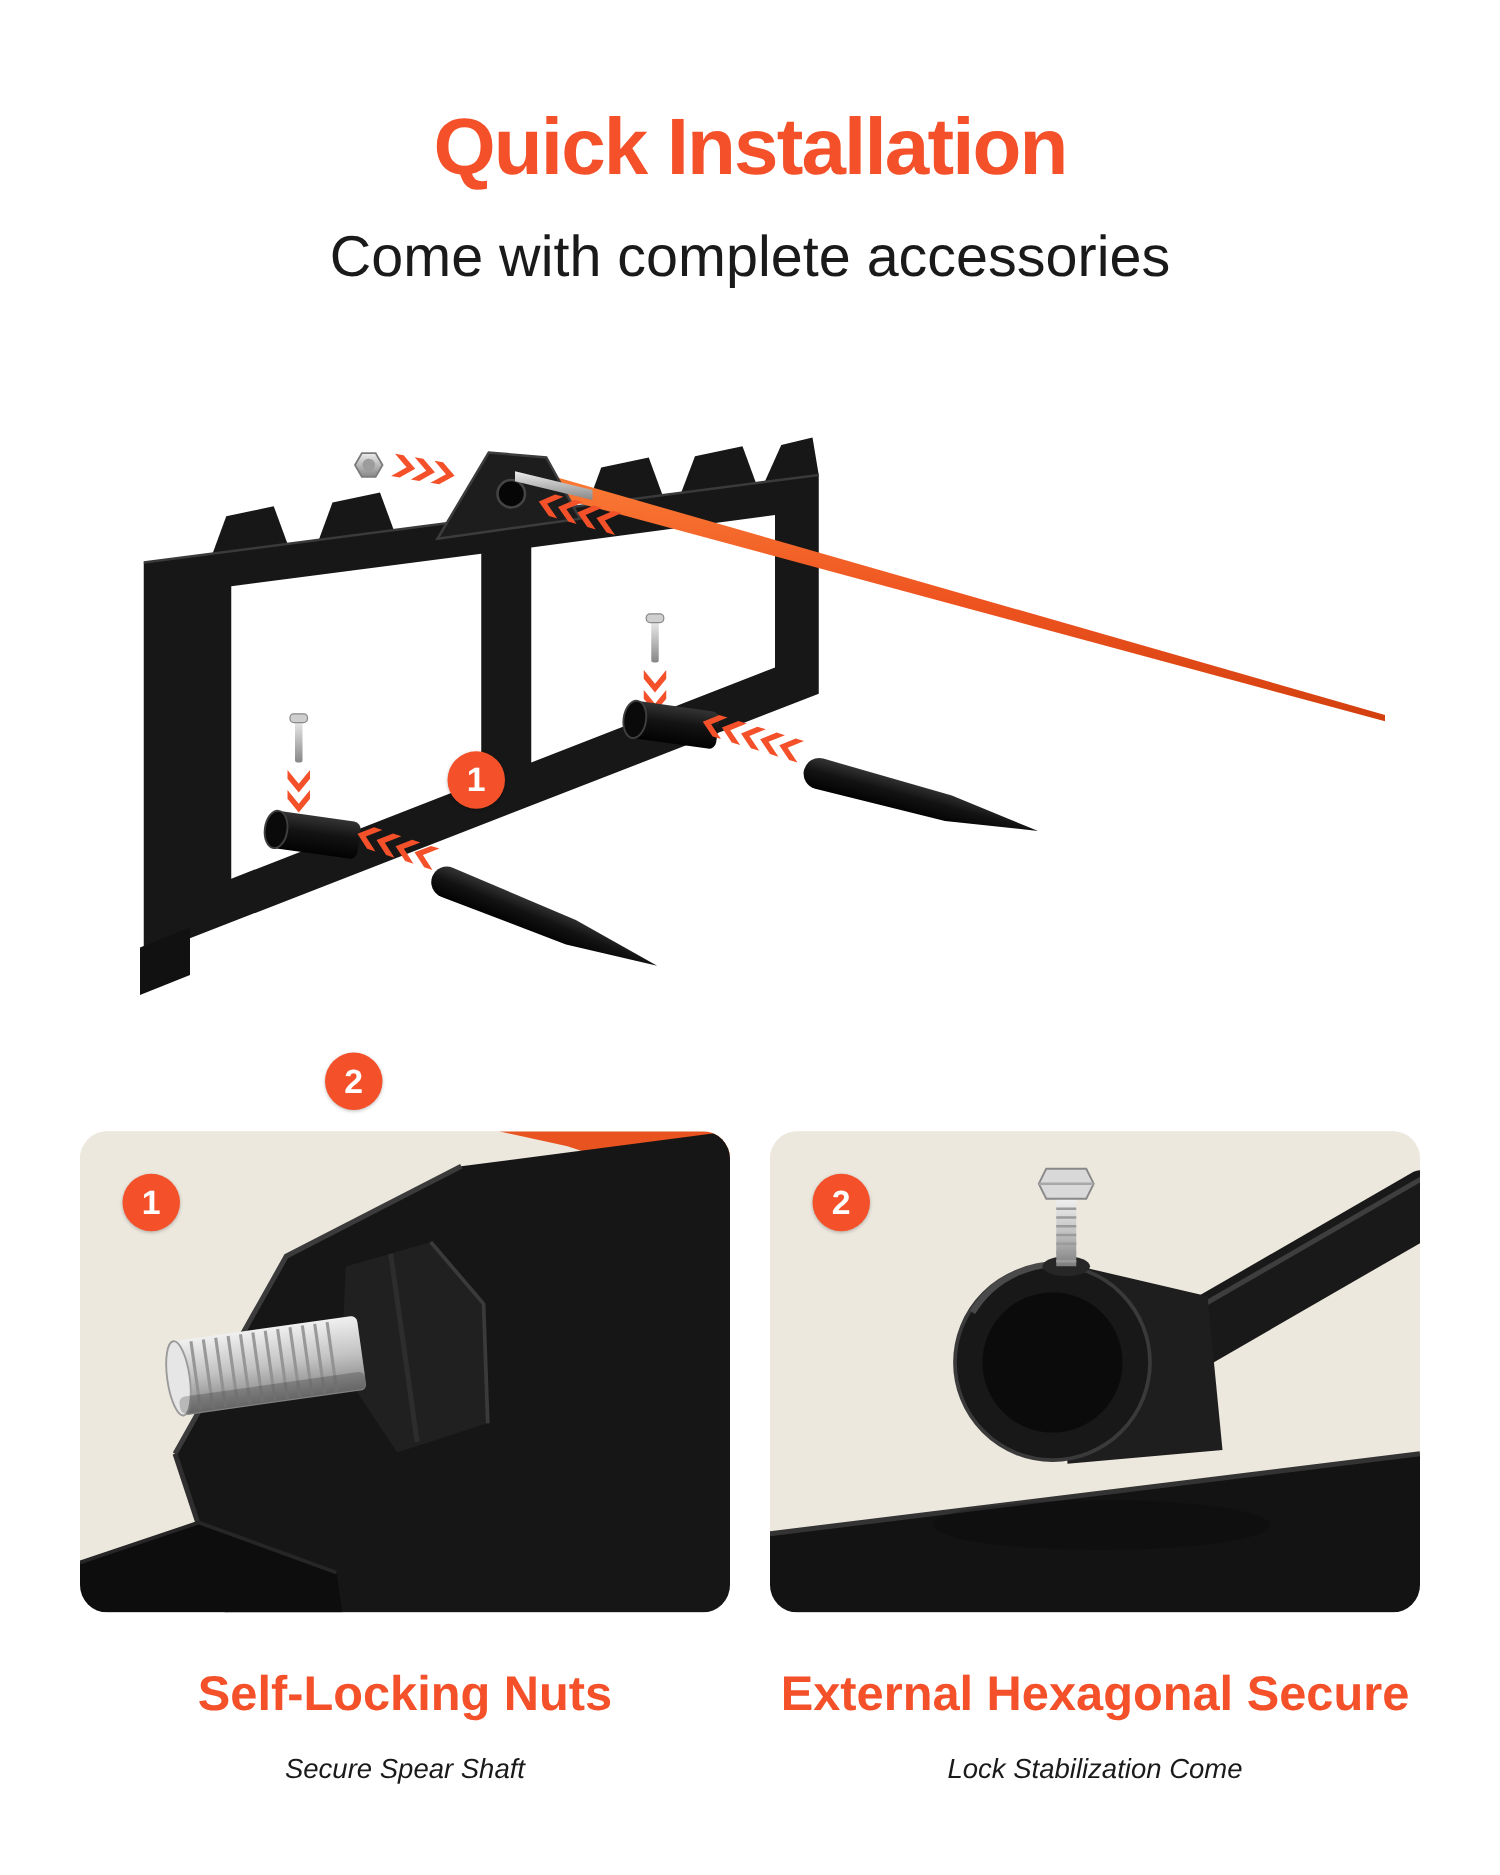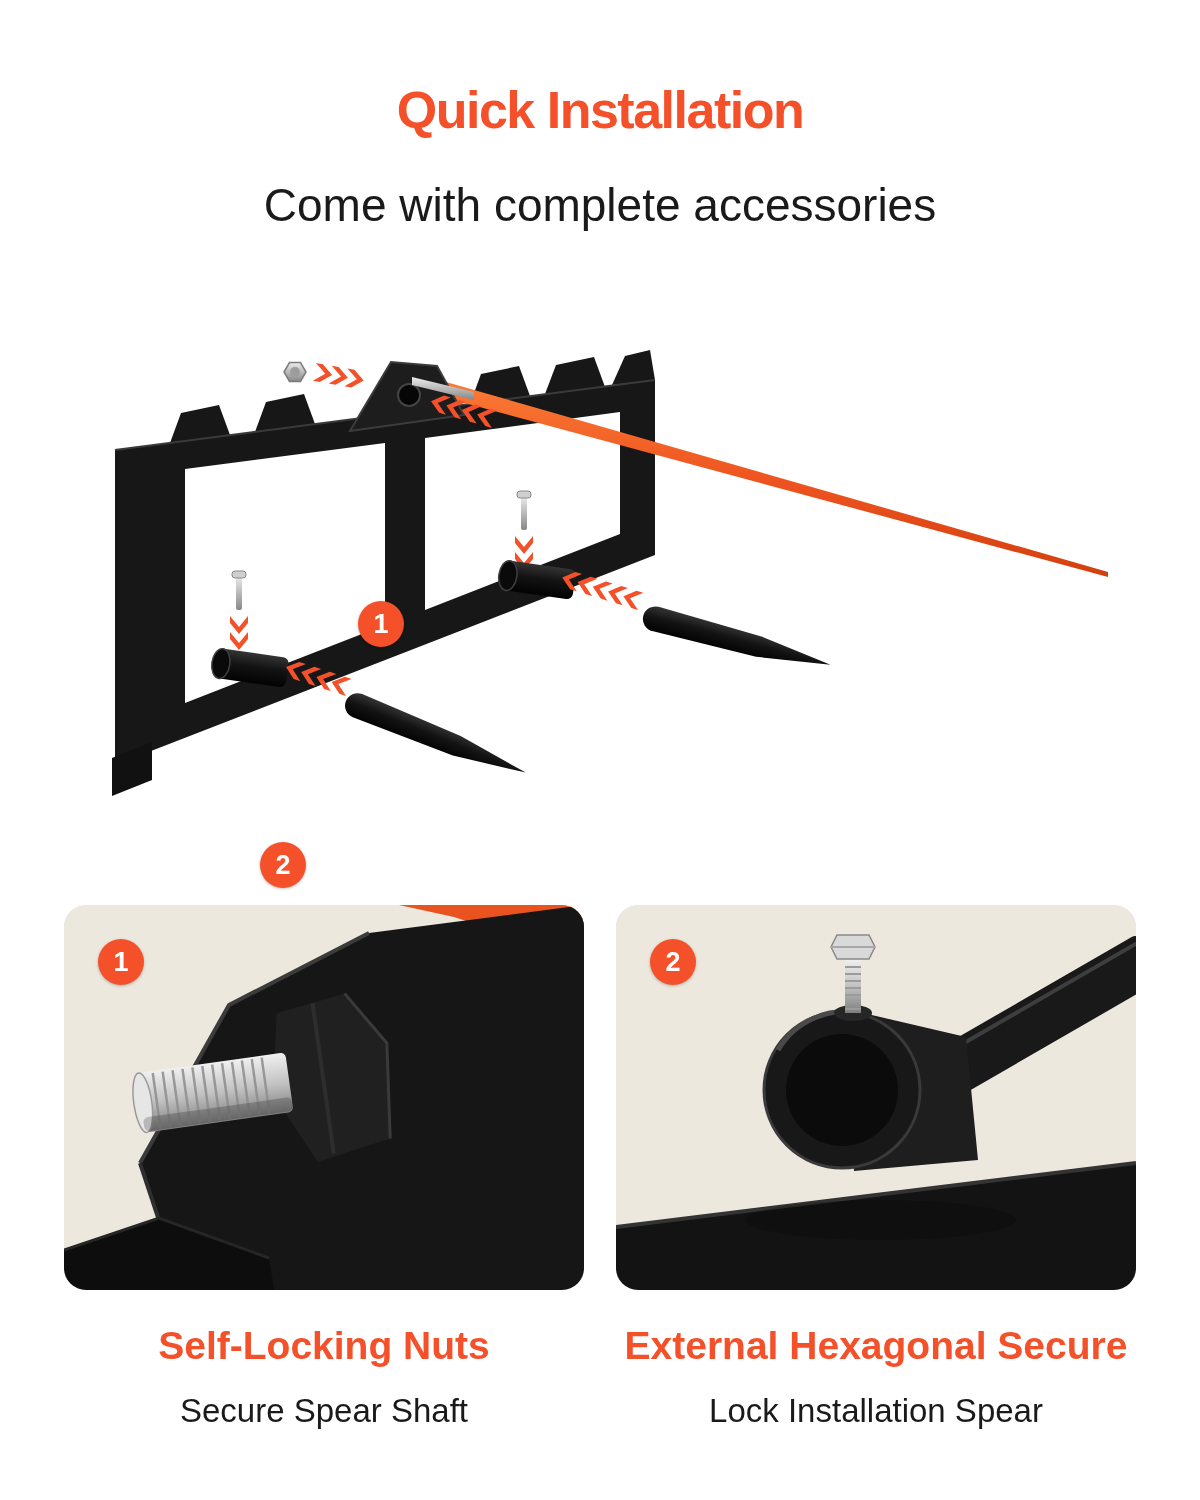--- a/index.html
+++ b/index.html
@@ -9,42 +9,42 @@
     --spear-orange:#EE5420;
     --text-dark:#1A1A1A;
     --page-bg:#FFFFFF;
   }
   *{margin:0;padding:0;box-sizing:border-box;}
   html,body{background:#fff;}
   body{width:1200px;height:1500px;font-family:"Liberation Sans",sans-serif;}
   .page{position:relative;width:1200px;height:1500px;background:var(--page-bg);overflow:hidden;}
 
   .title{position:absolute;top:80px;left:0;width:100%;text-align:center;
-         font-size:52px;font-weight:800;color:var(--accent);letter-spacing:-1.5px;}
+         font-size:64px;font-weight:800;color:var(--accent);letter-spacing:-1.5px;}
   .subtitle{position:absolute;top:178px;left:0;width:100%;text-align:center;
          font-size:46px;color:var(--text-dark);}
 
   .illustration{position:absolute;top:260px;left:0;width:1200px;height:620px;}
   .illustration svg{position:absolute;left:0;top:0;width:1200px;height:620px;}
 
   .badge{position:absolute;width:46px;height:46px;border-radius:50%;
          background:var(--accent);color:#fff;display:flex;align-items:center;justify-content:center;
          font-size:27px;font-weight:700;box-shadow:0 1px 3px rgba(0,0,0,.25);}
   .badge-1{left:358px;top:341px;}
   .badge-2{left:260px;top:582px;}
 
   .feature{position:absolute;top:905px;width:520px;display:flex;flex-direction:column;align-items:center;}
   .feature-1{left:64px;}
   .feature-2{left:616px;}
   .photo{position:relative;width:520px;height:385px;border-radius:22px;
          background:var(--panel-bg);overflow:hidden;}
   .photo svg{position:absolute;left:0;top:0;width:520px;height:385px;}
   .photo-badge{left:34px;top:34px;}
-  .feature-title{margin-top:34px;font-size:39px;font-weight:800;color:var(--accent);text-align:center;}
-  .feature-desc{margin-top:24px;font-size:33px;color:var(--text-dark);}
+  .feature-title{margin-top:44px;font-size:39px;font-weight:800;color:var(--accent);text-align:center;}
+  .feature-desc{margin-top:24px;font-size:22px;color:var(--text-dark);font-style:italic;}
 
   .chev{fill:var(--accent);}
 </style>
 </head>
 <body>
 
 <div class="page">
 
   <h1 class="title">Quick Installation</h1>
   <p class="subtitle">Come with complete accessories</p>
@@ -256,16 +256,16 @@
           </g>
           <polygon points="221,30 253,30 259,42 253,54 221,54 215,42" fill="#d9d9d9" stroke="#898989" stroke-width="1.5"></polygon>
           <line x1="215" y1="42" x2="259" y2="42" stroke="#a8a8a8" stroke-width="2"></line>
         </g>
       </svg>
       <div class="badge photo-badge">
         <span>2</span>
       </div>
     </div>
     <h2 class="feature-title">External Hexagonal Secure</h2>
-    <p class="feature-desc">Lock Installation Spear</p>
+    <p class="feature-desc">Lock Stabilization Come</p>
   </div>
 
 </div>
 
 </body></html>

